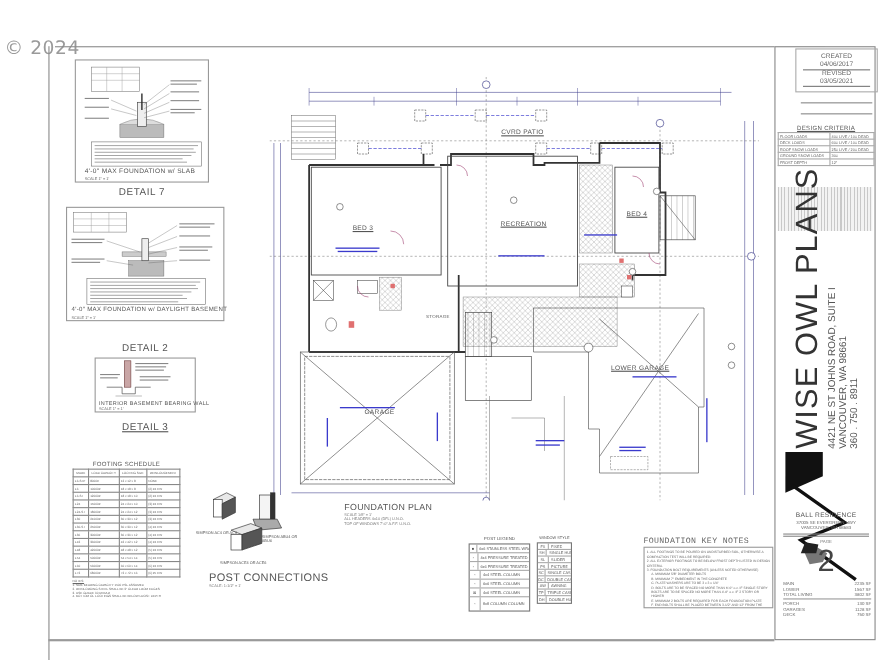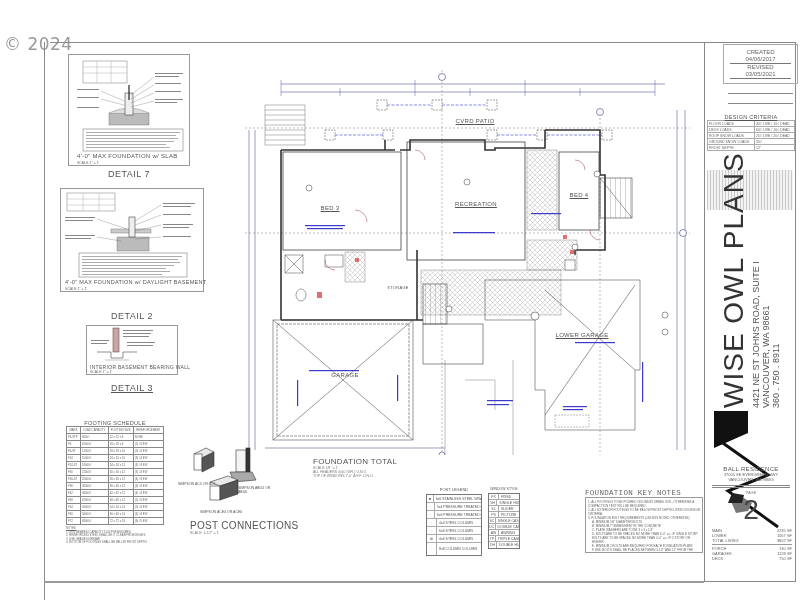--- a/index.html
+++ b/index.html
@@ -355,21 +355,21 @@
   <div class="abs plan-label" style="left:205px;top:48px;width:50px;">CVRD PATIO</div>
   <div class="abs plan-label" style="left:65px;top:135px;width:40px;">BED 3</div>
   <div class="abs plan-label" style="left:200px;top:131px;width:62px;">RECREATION</div>
   <div class="abs plan-label" style="left:314px;top:122px;width:40px;">BED 4</div>
   <div class="abs plan-label" style="left:75px;top:302px;width:50px;text-decoration:none;">GARAGE</div>
   <div class="abs plan-label" style="left:302px;top:262px;width:70px;">LOWER GARAGE</div>
   <div class="abs plan-label" style="left:138px;top:215px;width:30px;font-size:4px;text-decoration:none;">STORAGE</div>
 </div>
 
 <div class="abs found-title">
-  <div class="t">FOUNDATION TOTAL</div>
+  <div class="t">FOUNDATION PLAN</div>
   <div class="s">SCALE 1/8" = 1'</div>
   <div class="s">ALL HEADERS 4x10 (DFL) U.N.O.</div>
   <div class="s">TOP OF WINDOWS 7'-0" A.F.F. U.N.O.</div>
 </div>
 
 <div class="abs" style="left:426px;top:487px;width:56px;">
   <div class="legend-title">POST LEGEND</div>
   <div class="legend-box">
     <div class="row">
         <span class="k">■</span>

